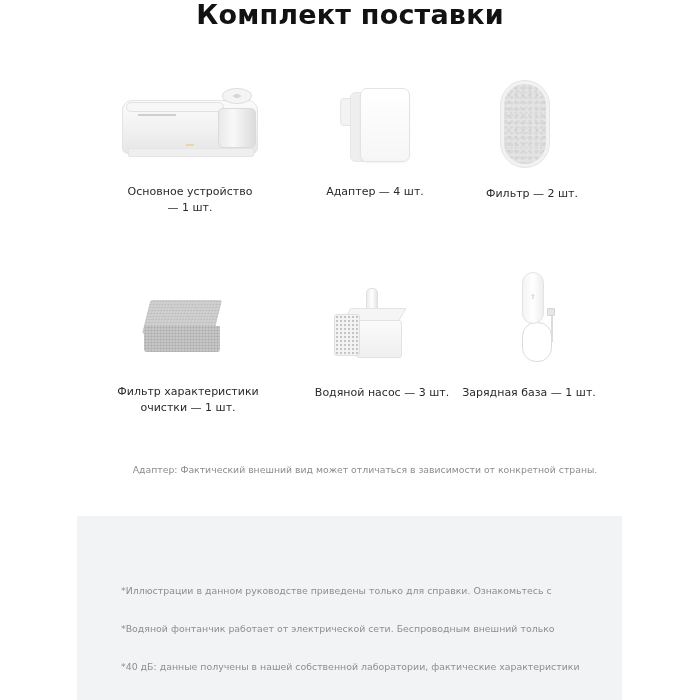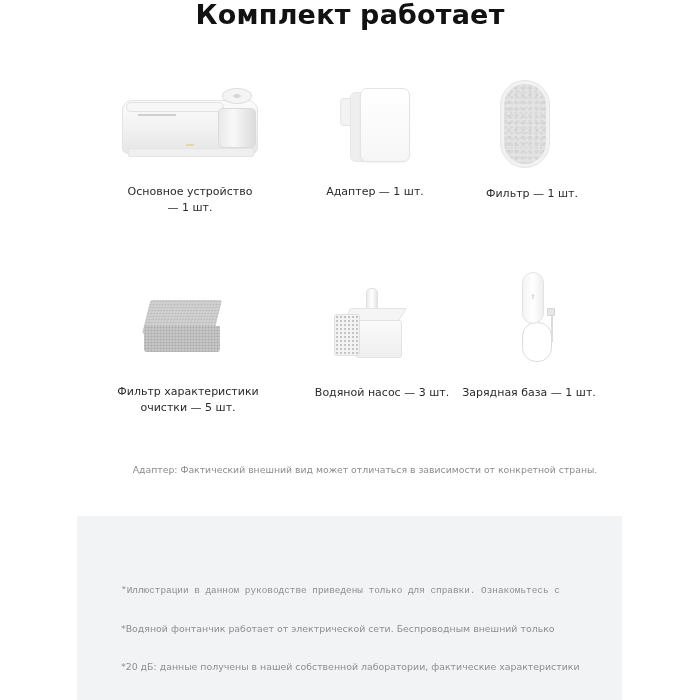--- a/index.html
+++ b/index.html
@@ -144,21 +144,21 @@
     position: absolute; left: 77px; top: 516px; width: 545px; height: 200px; background: #f2f3f5;
   }
   .panel .fn {
     position: absolute; left: 44px; width: 460px;
     font-size: 9.4px; line-height: 14px; color: #8e8e8e;
   }
 </style>
 </head>
 <body>
 
-<h1 class="title">Комплект работает</h1>
+<h1 class="title">Комплект поставки</h1>
 
 <div>
   <div class="device">
     <div class="body"></div>
       <div class="rim"></div>
       <div class="slot"></div>
     <div class="tank"></div>
       <div class="cap"></div>
       <div class="base"></div>
       <div class="logo"></div>
@@ -169,42 +169,42 @@
   </div>
 </div>
 
 <div>
   <div class="adapter">
     <div class="prong"></div>
       <div class="side"></div>
       <div class="face"></div>
   </div>
   <div class="item" style="left:280px; top:184px;">
-    <div class="caption" style="top:0">Адаптер — 1 шт.</div>
+    <div class="caption" style="top:0">Адаптер — 4 шт.</div>
   </div>
 </div>
 
 <div>
   <div class="filter">
     <div class="outer"></div>
       <div class="inner"></div>
   </div>
   <div class="item" style="left:437px; top:186px;">
-    <div class="caption" style="top:0">Фильтр — 1 шт.</div>
+    <div class="caption" style="top:0">Фильтр — 2 шт.</div>
   </div>
 </div>
 
 <div>
   <div class="sponge">
     <div class="top"></div>
       <div class="front"></div>
   </div>
   <div class="item" style="left:93px; top:384px;">
     <div class="caption" style="top:0">Фильтр характеристики</div>
-    <div class="caption" style="top:16px">очистки — 5 шт.</div>
+    <div class="caption" style="top:16px">очистки — 1 шт.</div>
   </div>
 </div>
 
 <div>
   <div class="pump">
     <div class="nozzle"></div>
       <div class="topface"></div>
       <div class="box"></div>
       <div class="grid"></div>
   </div>
@@ -222,22 +222,22 @@
       <div class="arrow">⇧</div>
   </div>
   <div class="item" style="left:434px; top:385px;">
     <div class="caption" style="top:0">Зарядная база — 1 шт.</div>
   </div>
 </div>
 
 <div class="note">Адаптер: Фактический внешний вид может отличаться в зависимости от конкретной страны.</div>
 
 <div class="panel">
-  <div class="fn" style="top:68px;font-family:Liberation Mono, monospace;">
+  <div class="fn" style="top:68px;">
     <div>*Иллюстрации в данном руководстве приведены только для справки. Ознакомьтесь с</div>
   </div>
   <div class="fn" style="top:106px;">
     <div>*Водяной фонтанчик работает от электрической сети. Беспроводным внешний только</div>
   </div>
   <div class="fn" style="top:144px;">
-    <div>*20 дБ: данные получены в нашей собственной лаборатории, фактические характеристики</div>
+    <div>*40 дБ: данные получены в нашей собственной лаборатории, фактические характеристики</div>
   </div>
 </div>
 
 </body></html>

